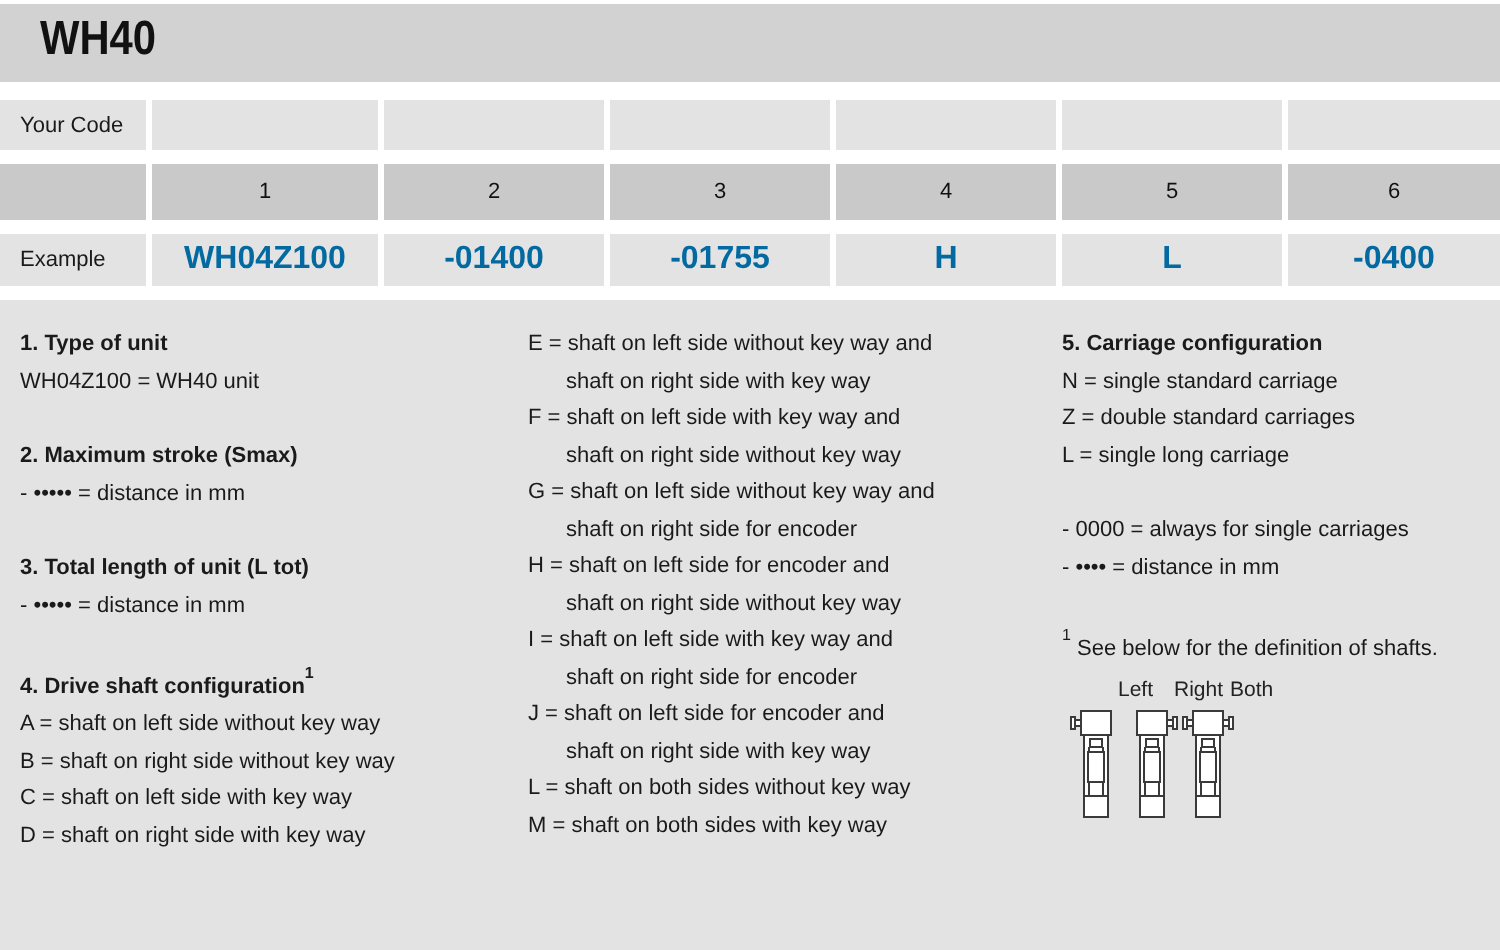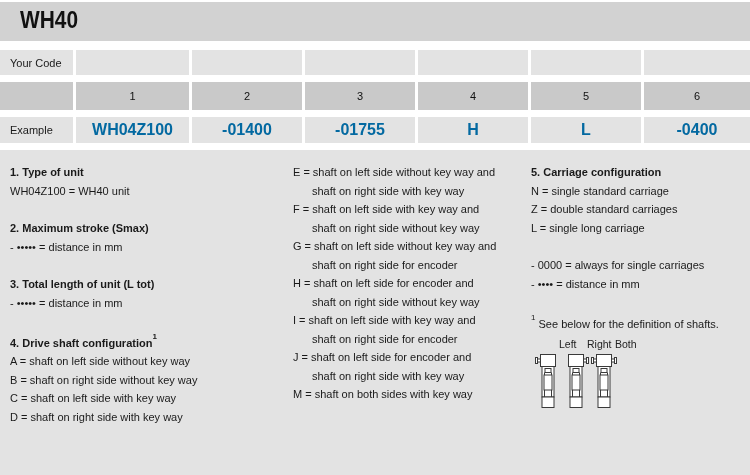--- a/index.html
+++ b/index.html
@@ -28,21 +28,21 @@
   .label-cell { display:flex; align-items:center; padding-left:10px; font-size:11px; color:#1a1a1a; }
   .num-cell   { display:flex; align-items:center; justify-content:center; font-size:11px; color:#111; }
   .ex-cell    { display:flex; align-items:center; justify-content:center;
                 font-size:16px; font-weight:bold; color:#0369a1; }
   
   .panel {
     position:absolute; top:150px; height:325px; background:#e3e3e3;
     box-sizing:border-box; font-size:11px; line-height:18.5px; color:#1a1a1a;
   }
   .panel-1 { left:0;     width:287px; padding:13px 6px 0 10px; }
-  .panel-2 { left:268px; width:296px; padding:13px 4px 0 25px;  }
+  .panel-2 { left:239px; width:296px; padding:13px 4px 0 25px;  }
   .panel-3 { left:524px; width:242px; padding:13px 6px 12px 7px;  }
   .grp { margin-bottom:19px; }
   .grp:last-child { margin-bottom:0; }
   .hd  { font-weight:bold; }
   .hd sup, .footnote sup { font-size:8px; position:relative; top:-3px; }
   .entry .l2 { padding-left:19px; }
   .footnote { margin-top:0; }
   
   .figures { display:flex; gap:2px; margin-top:5px; padding-left:4px; }
   .figure  { width:26px; }
@@ -124,20 +124,23 @@
     <div class="l1">H = shaft on left side for encoder and</div>
     <div class="l2">shaft on right side without key way</div>
   </div>
   <div class="entry">
     <div class="l1">I = shaft on left side with key way and</div>
     <div class="l2">shaft on right side for encoder</div>
   </div>
   <div class="entry">
     <div class="l1">J = shaft on left side for encoder and</div>
     <div class="l2">shaft on right side with key way</div>
+  </div>
+  <div class="entry">
+    <div class="l1">L = shaft on both sides without key way</div>
   </div>
   <div class="entry">
     <div class="l1">M = shaft on both sides with key way</div>
   </div>
 </div>
 
 <div class="panel panel-3">
   <div class="grp">
     <div class="hd">5. Carriage configuration</div>
     <div>N = single standard carriage</div>

